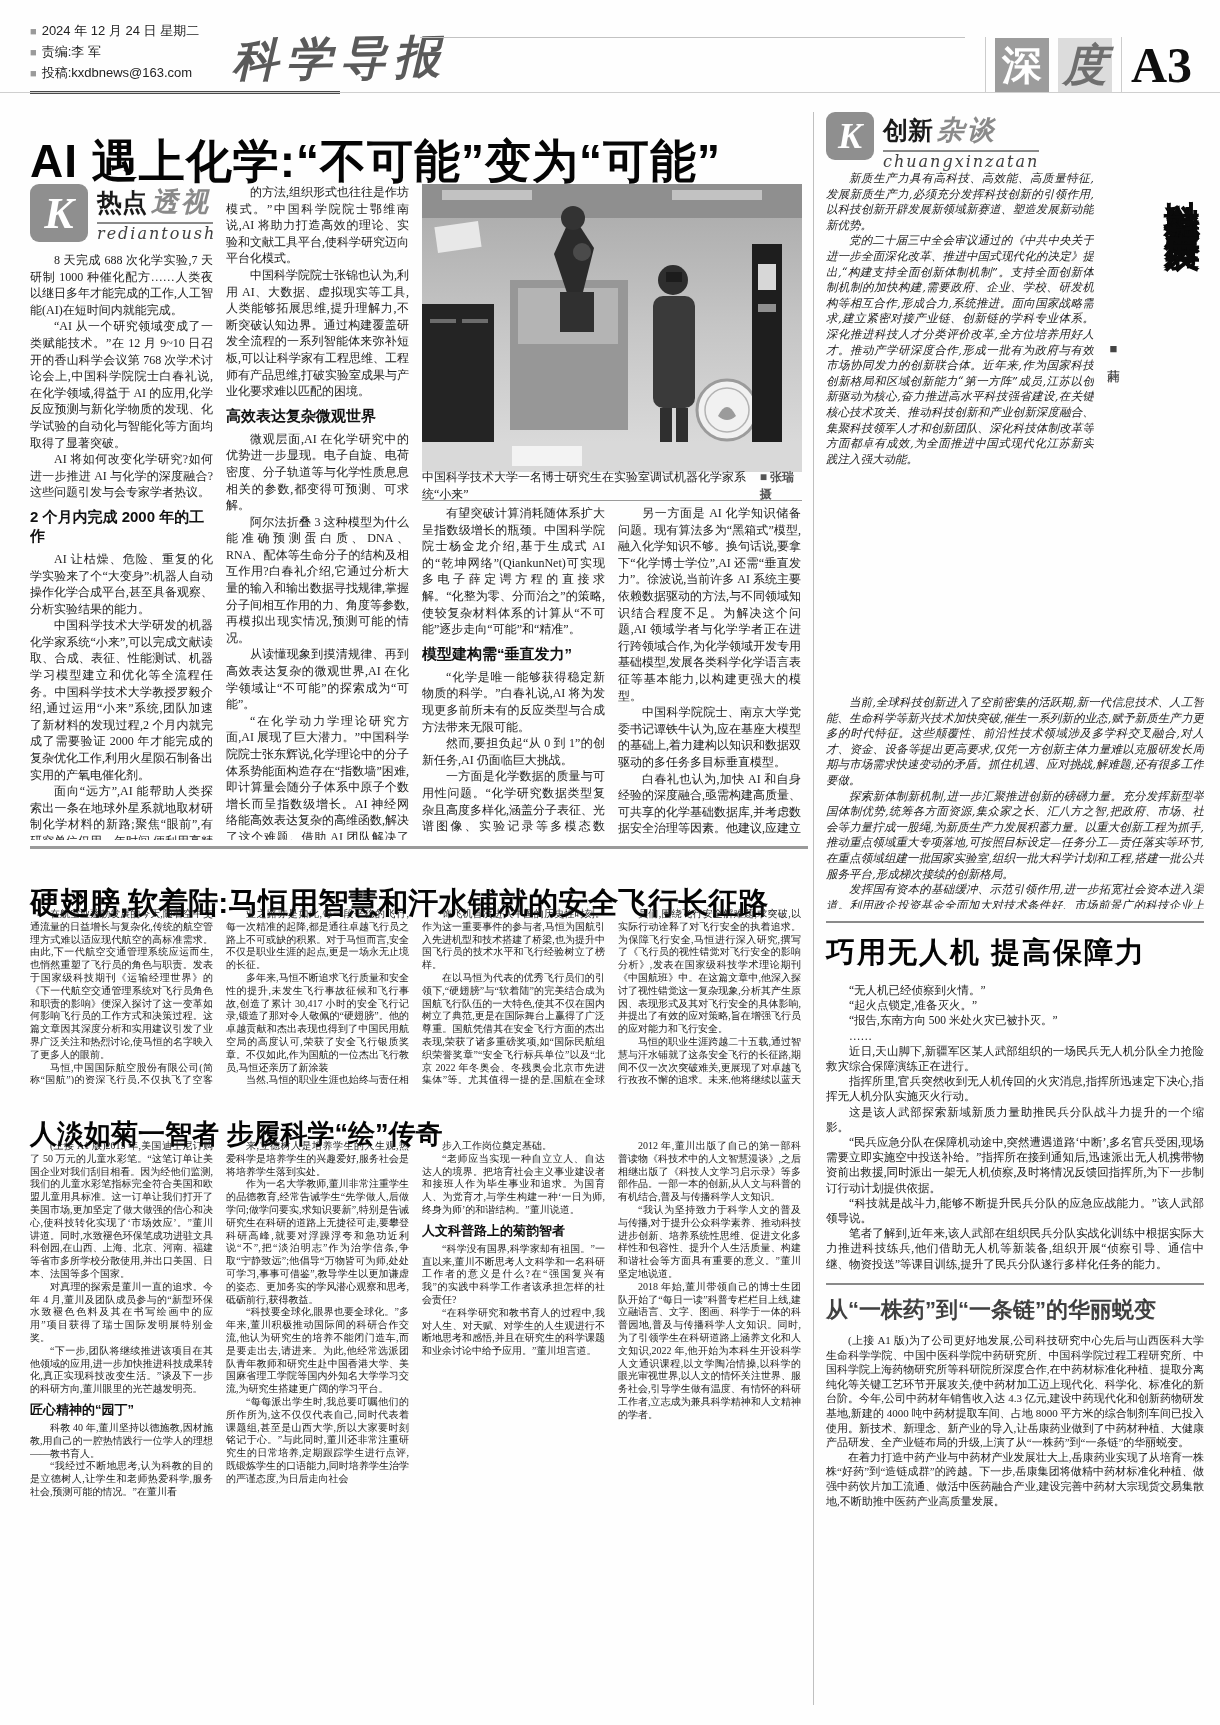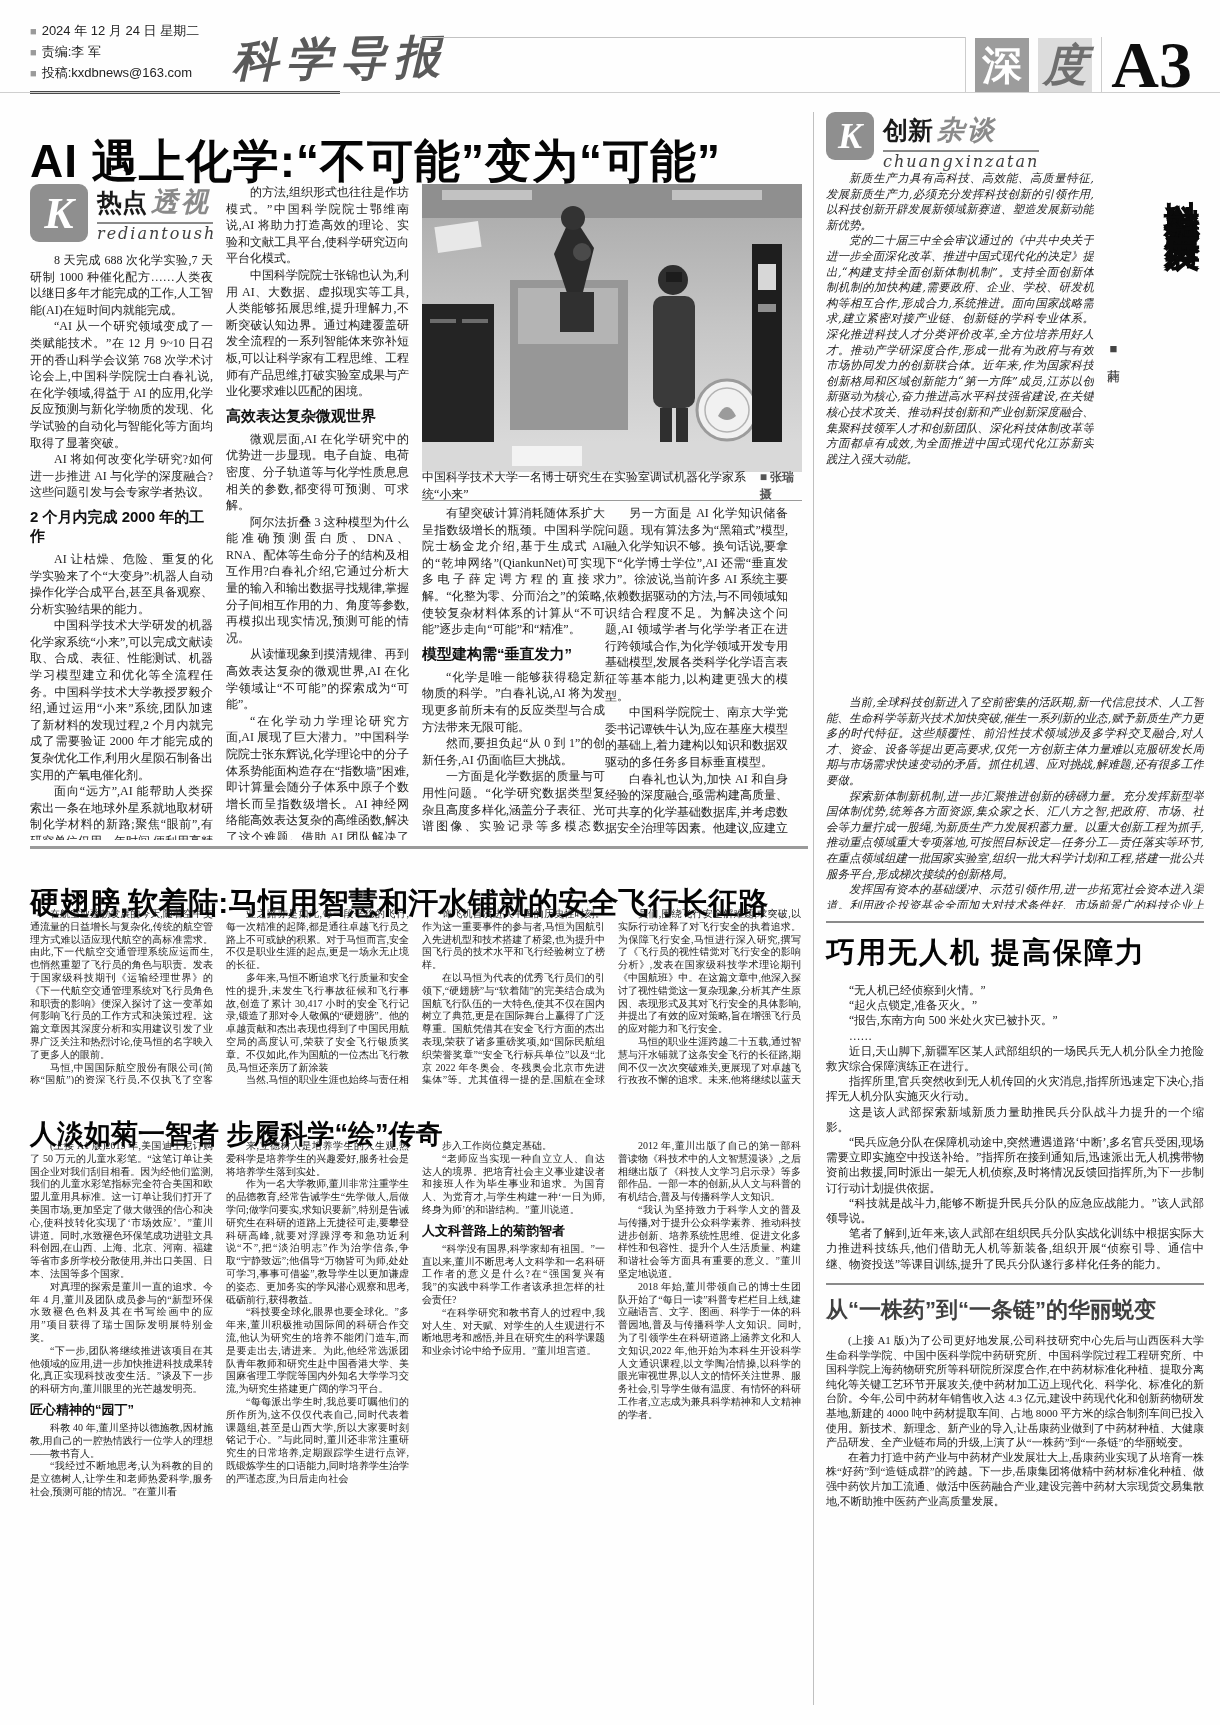--- a/index.html
+++ b/index.html
@@ -13,21 +13,21 @@
   .masthead{position:absolute;left:175px;top:28px;width:330px;text-align:center;font-size:46px;font-weight:bold;
             font-style:italic;color:#5a5a5a;letter-spacing:8px;transform:rotate(-1deg);font-family:"DejaVu Serif",serif;}
   .top-thin-rule{position:absolute;left:420px;top:37px;width:545px;height:1px;background:#c2c2c2;}
   .header-rule{position:absolute;left:0;top:92px;width:1220px;height:1px;background:#cfcfcf;}
   .header-right{position:absolute;right:28px;top:36px;display:flex;align-items:center;gap:9px;height:58px;}
   .vline{width:1px;height:56px;background:#cccccc;}
   .sec-box{width:54px;height:54px;display:flex;align-items:center;justify-content:center;}
   .sec-box.dark{background:#9c9c9c;color:#ffffff;font-weight:900;font-size:40px;
                 font-family:"Liberation Sans","DejaVu Sans",sans-serif;}
   .sec-box.light{background:#dcdcdc;color:#6f6f6f;font-style:italic;font-size:44px;font-weight:bold;}
-  .page-no{font-size:66px;font-weight:900;color:#0e0e0e;font-family:"Liberation Serif",serif;}
+  .page-no{font-size:50px;font-weight:900;color:#0e0e0e;font-family:"Liberation Serif",serif;}
   
   .col-logo{display:flex;gap:9px;align-items:flex-start;}
   .kbox{width:58px;height:58px;background:#8f8f8f;border-radius:9px;color:#fff;flex:none;
         font:italic bold 44px "Liberation Serif",serif;display:flex;align-items:center;justify-content:center;}
   .kbox.small{width:48px;height:48px;font-size:36px;}
   .logo-line1{display:flex;align-items:baseline;gap:4px;}
   .logo-bold{font-family:"Liberation Sans","DejaVu Sans",sans-serif;font-weight:900;font-size:25px;color:#1a1a1a;}
   .logo-script{font-style:italic;font-size:27px;color:#8a8a8a;font-weight:bold;letter-spacing:3px;}
   .logo-pinyin{font-style:italic;font-size:16px;color:#404040;border-top:2px solid #8a8a8a;margin-top:2px;
                letter-spacing:2px;font-family:"DejaVu Serif",serif;}
@@ -40,21 +40,21 @@
   
   .lead-headline{position:absolute;left:30px;top:100px;width:782px;height:74px;font-size:46px;font-weight:900;
                  font-family:"Liberation Sans","DejaVu Sans",sans-serif;letter-spacing:1px;color:#050505;white-space:nowrap;}
   .lead-cols{position:absolute;left:30px;top:184px;width:778px;height:656px;display:flex;gap:13px;overflow:hidden;}
   .ncol{width:183px;flex:none;overflow:hidden;}
   .lead-right{width:380px;flex:none;}
   .photo-wrap{width:380px;height:288px;background:#bdbdbd;overflow:hidden;}
   .caption{display:flex;justify-content:center;align-items:center;height:28px;font-size:12px;
            border-bottom:1px solid #9a9a9a;color:#222;}
   .cap-credit{color:#555;font-weight:bold;}
-  .lead-subcols{display:flex;height:332px;overflow:hidden;margin-top:4px;}
+  .lead-subcols{display:flex;gap:13px;height:332px;overflow:hidden;margin-top:4px;}
   .lead-logo{margin-bottom:9px;}
   
   .feature-rule{position:absolute;left:30px;top:846px;width:778px;height:3px;background:#9a9a9a;}
   .feature-headline{position:absolute;left:30px;top:858px;width:782px;font-size:30px;font-weight:900;
                     font-family:"Liberation Sans","DejaVu Sans",sans-serif;color:#050505;white-space:nowrap;}
   .feature-cols{position:absolute;left:30px;top:908px;width:778px;height:176px;display:flex;gap:13px;overflow:hidden;}
   
   .profile-headline{position:absolute;left:30px;top:1094px;width:782px;font-size:27px;font-weight:900;
                     font-family:"Liberation Sans","DejaVu Sans",sans-serif;color:#050505;white-space:nowrap;}
   .profile-cols{position:absolute;left:30px;top:1140px;width:778px;height:565px;display:flex;gap:13px;overflow:hidden;}

